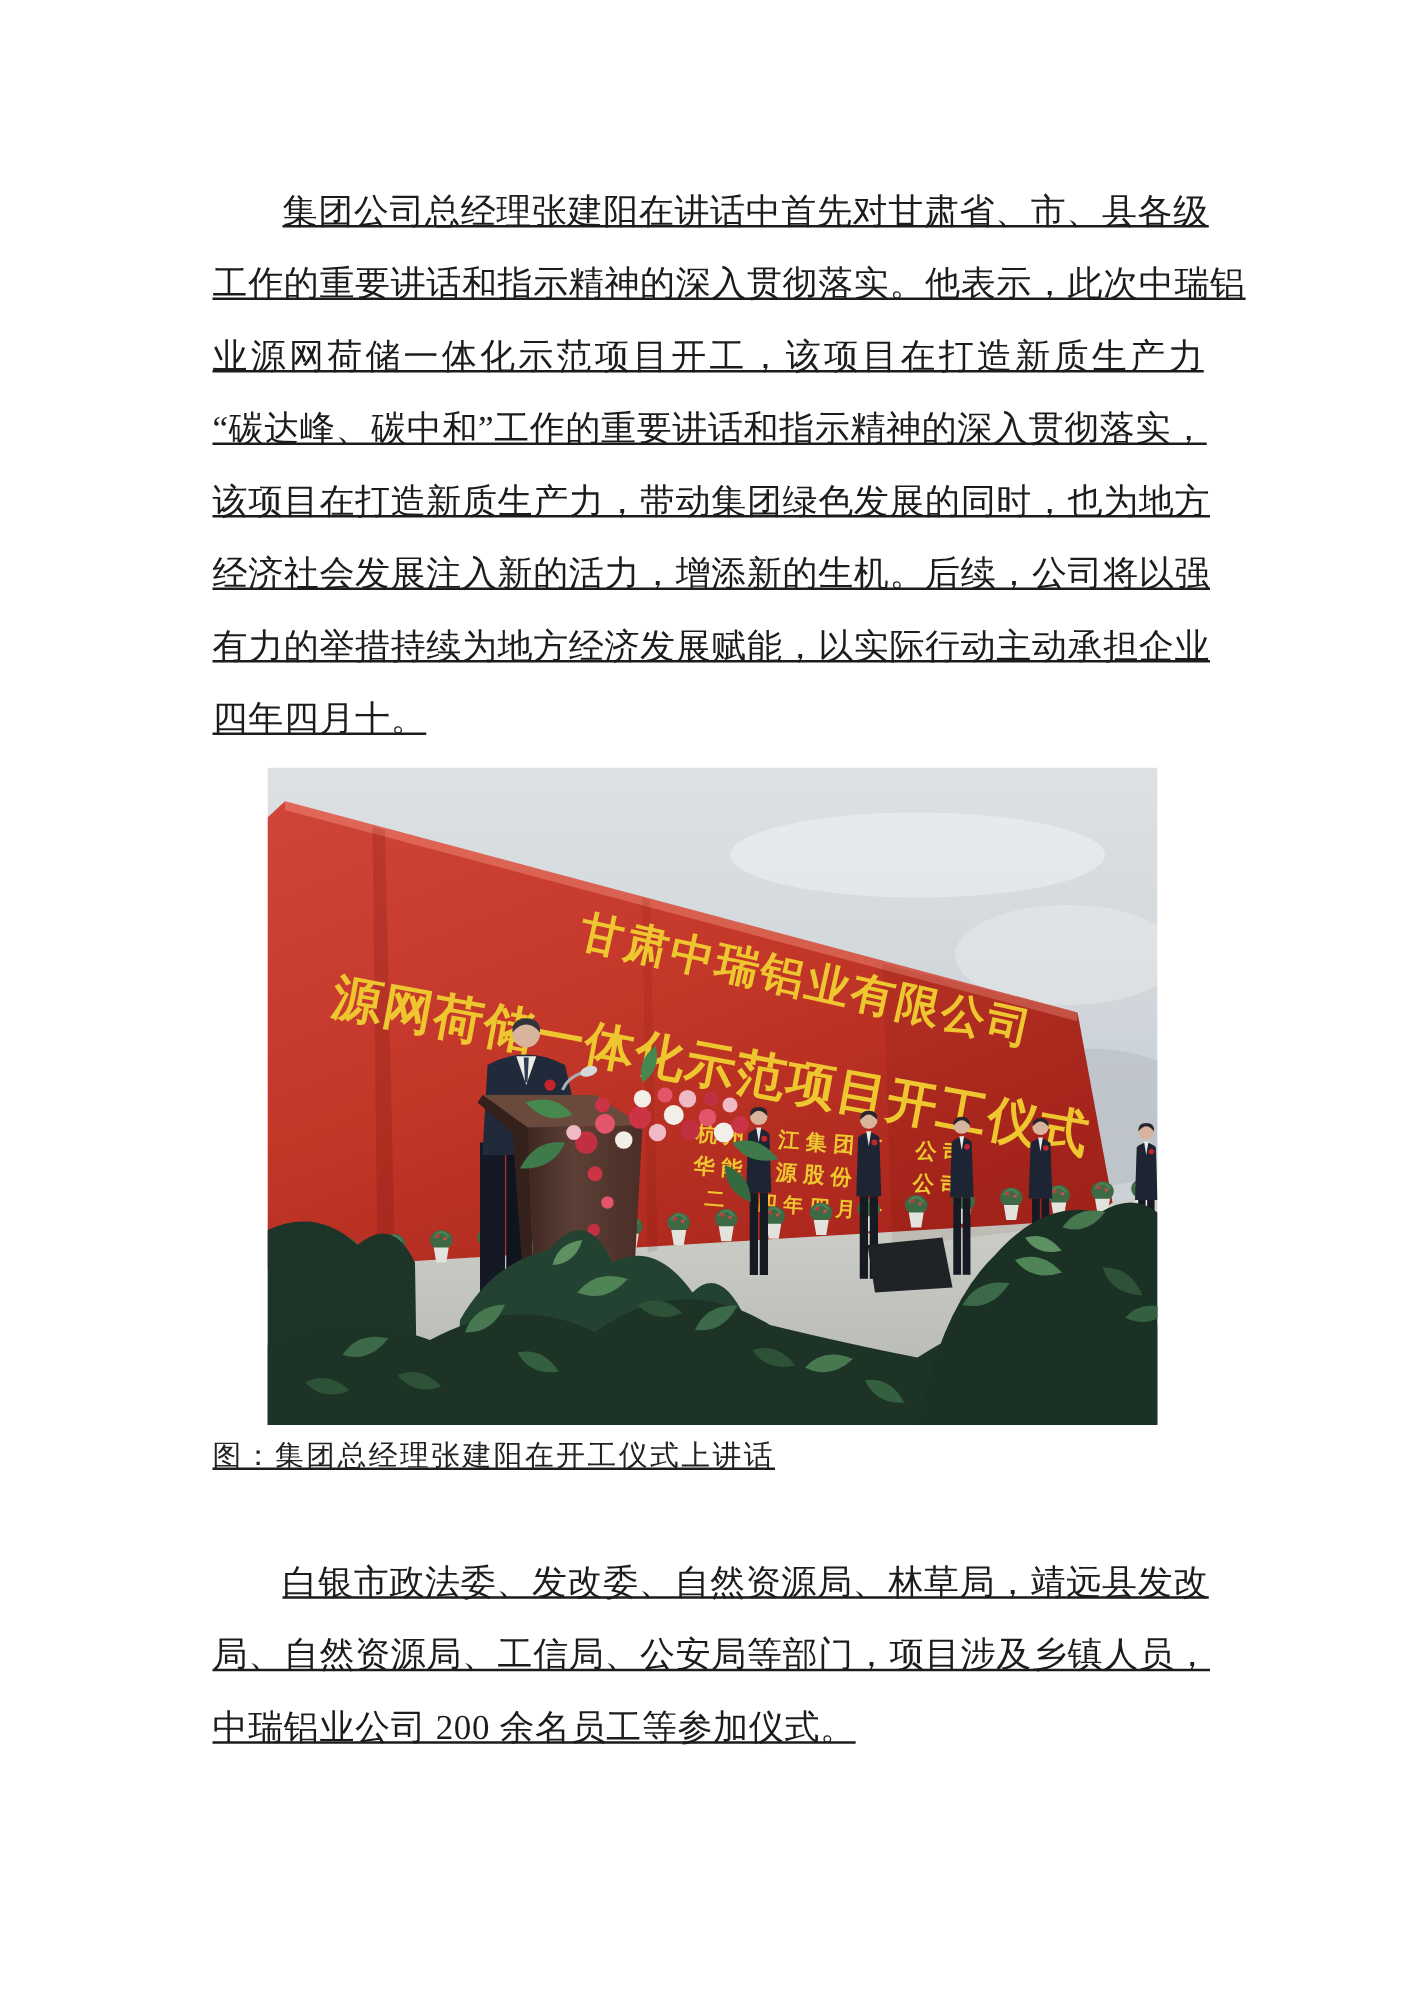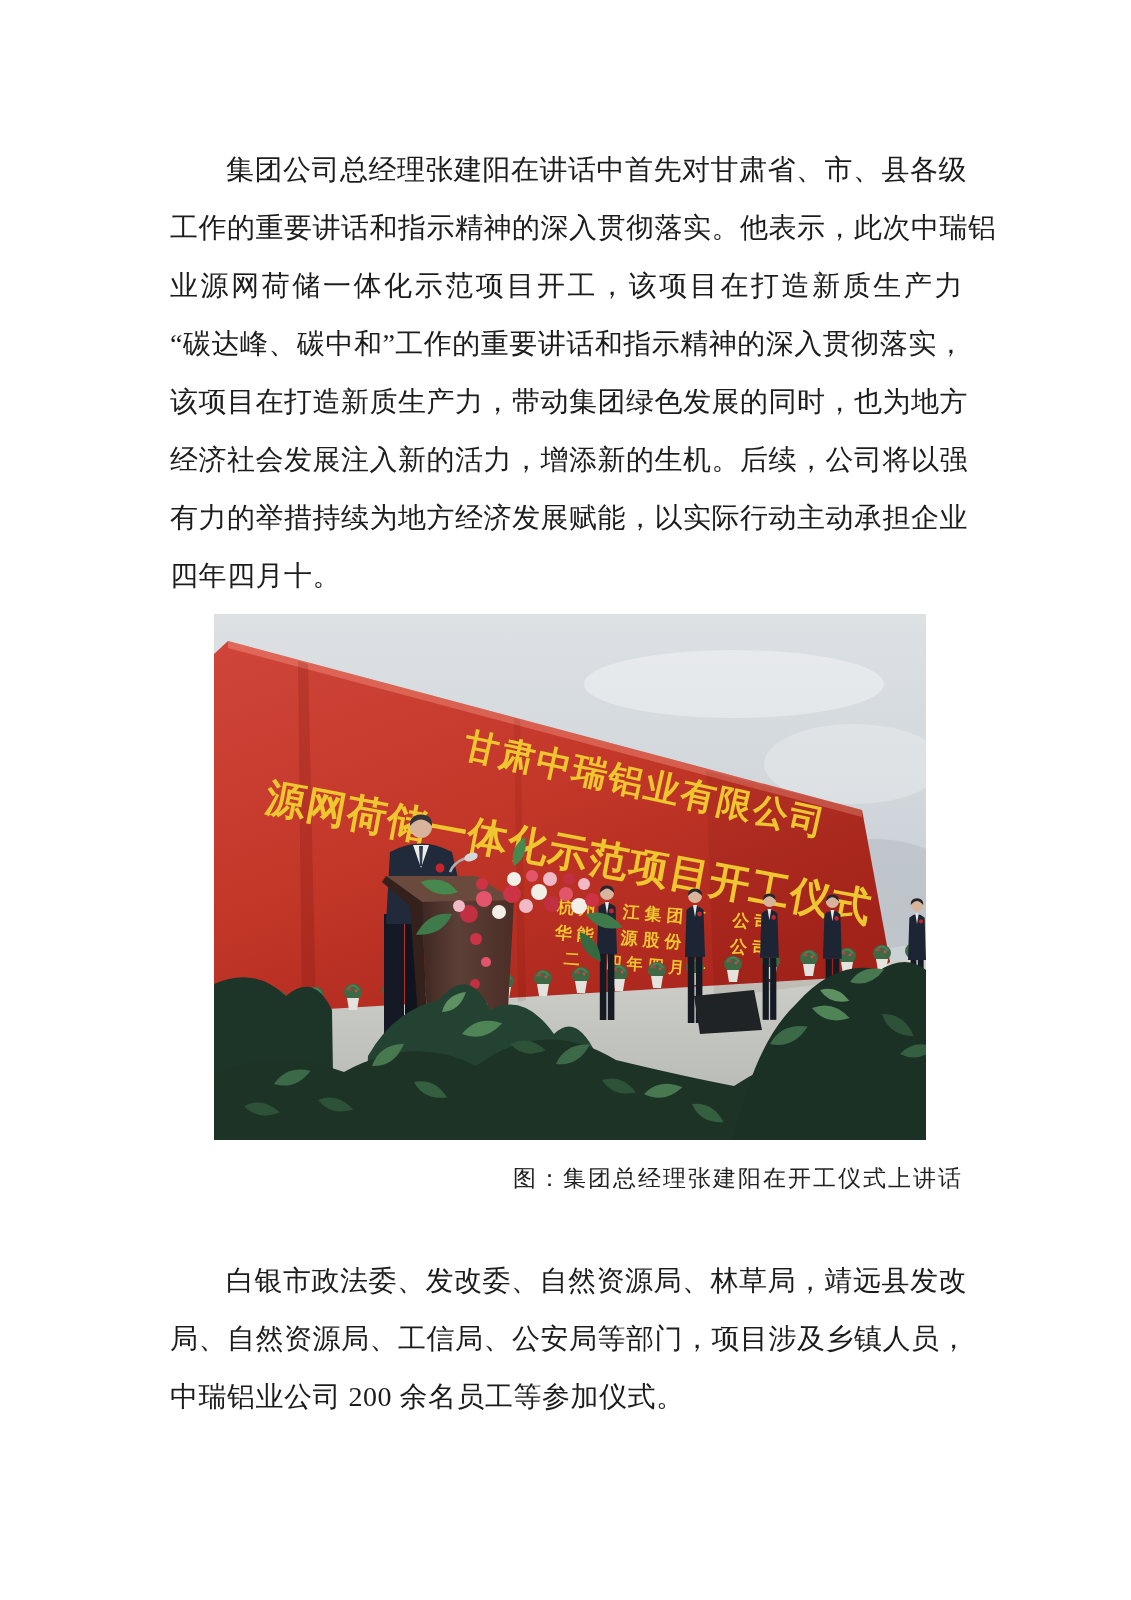--- a/index.html
+++ b/index.html
@@ -2,34 +2,34 @@
 <html><head>
 <meta charset="utf-8">
 <style>
   html,body{margin:0;padding:0;}
   body{
     width:1131px;height:1600px;background:#ffffff;overflow:hidden;
     font-family:"Liberation Serif","DejaVu Serif",serif;
     color:#1c1c1c;
   }
   .page{width:1086px;height:1600px;position:relative;box-sizing:border-box;
-        padding:141px 168px 0 170px;}
+        padding:141px 168px 0 170px;text-decoration:underline;}
   .para{width:793px;}
   .para .line{
     display:block;width:793px;height:58px;line-height:58px;
     font-size:28px;letter-spacing:0.5px;white-space:nowrap;
     text-align:justify;text-align-last:justify;
   }
   .para .line.indent{text-indent:56px;}
   .para .line.short{text-align-last:left;}
   figure.photo{margin:9px 0 0 44px;padding:0;width:712px;height:526px;
                position:relative;}
   figure.photo svg{display:block;width:712px;height:526px;}
-  .caption{margin-top:24px;width:793px;height:30px;line-height:30px;
-           text-align:right;font-size:23px;letter-spacing:2px;color:#222;}
+  .caption{margin-top:10px;width:793px;height:30px;line-height:30px;
+           text-align:left;font-size:23px;letter-spacing:2px;color:#222;}
   .para2{margin-top:58px;}
 </style>
 </head>
 <body>
 
 <div class="page">
 
   <div class="para para1">
     <span class="line indent">集团公司总经理张建阳在讲话中首先对甘肃省、市、县各级</span>
     <span class="line">工作的重要讲话和指示精神的深入贯彻落实。他表示，此次中瑞铝</span>

